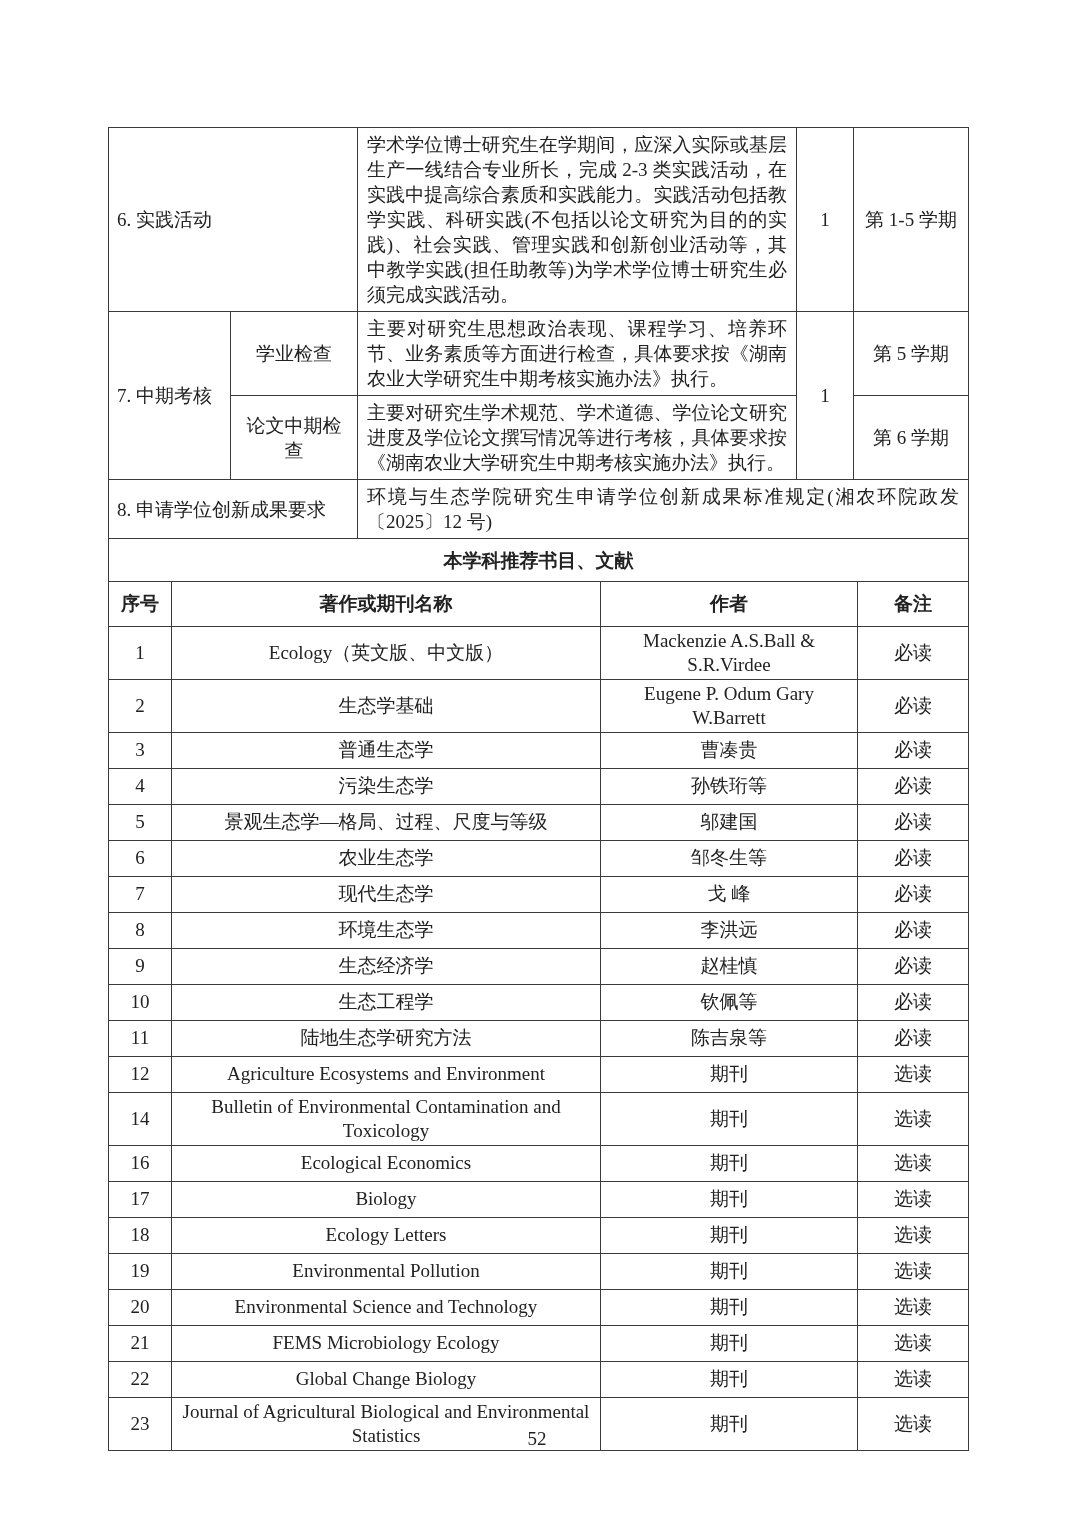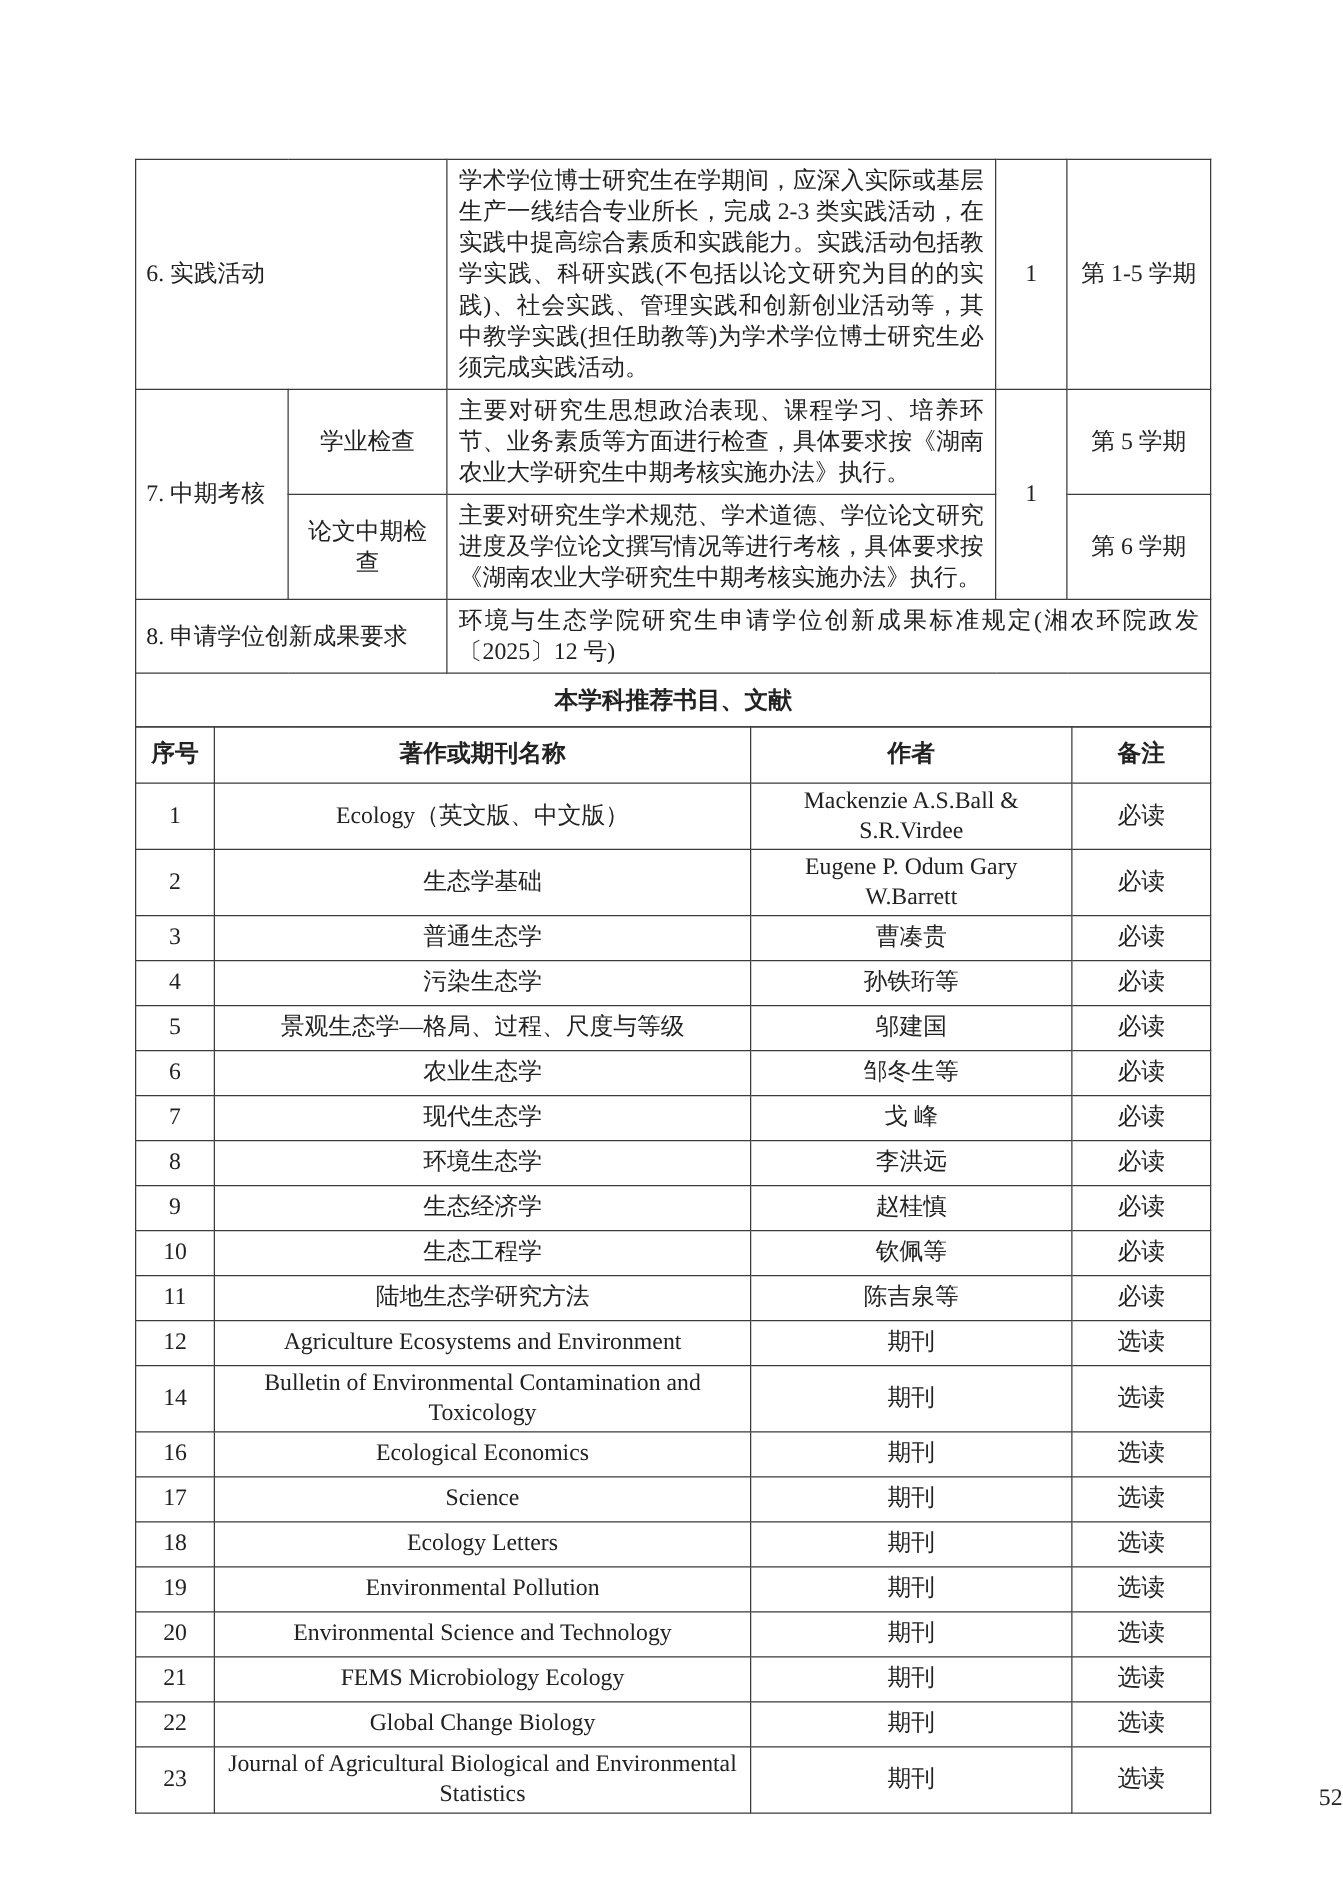--- a/index.html
+++ b/index.html
@@ -69,21 +69,21 @@
     text-align: center;
     height: 31px;
     line-height: 24px;
     padding: 2px 8px;
   }
   .page-number {
     position: absolute;
     left: 0;
     right: 0;
     top: 1428px;
-    text-align: right;
+    text-align: center;
     font-size: 19px;
     color: #222222;
   }
 </style>
 </head>
 <body>
 
 <div class="page">
   <div class="content">
 
@@ -219,21 +219,21 @@
             <td>选读</td>
           </tr>
           <tr>
             <td>16</td>
             <td>Ecological Economics</td>
             <td>期刊</td>
             <td>选读</td>
           </tr>
           <tr>
             <td>17</td>
-            <td>Science</td>
+            <td>Biology</td>
             <td>期刊</td>
             <td>选读</td>
           </tr>
           <tr>
             <td>18</td>
             <td>Ecology Letters</td>
             <td>期刊</td>
             <td>选读</td>
           </tr>
           <tr>

